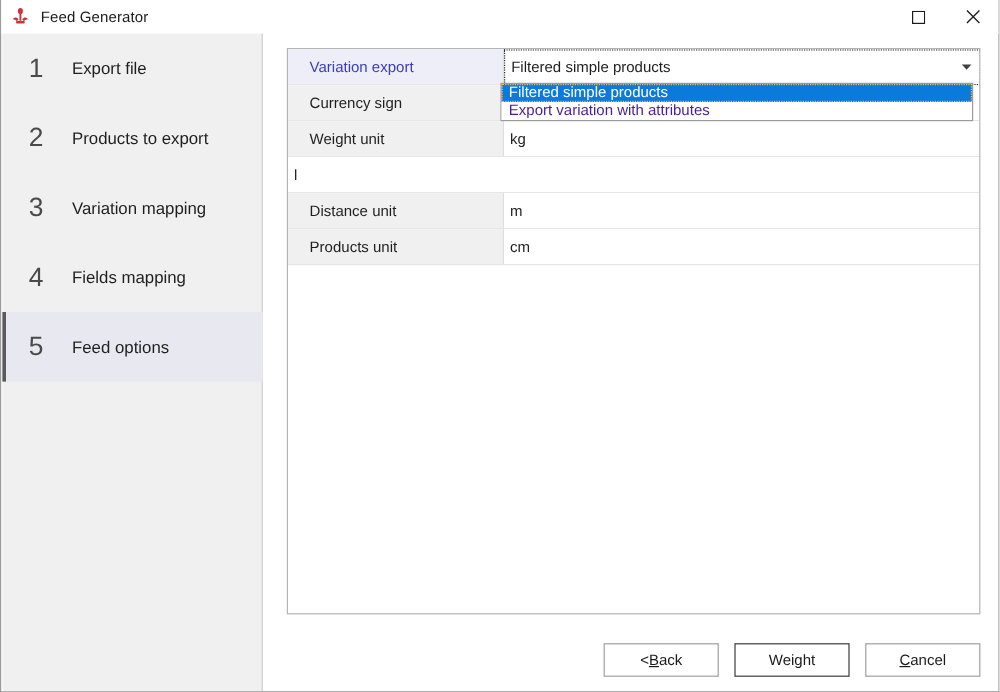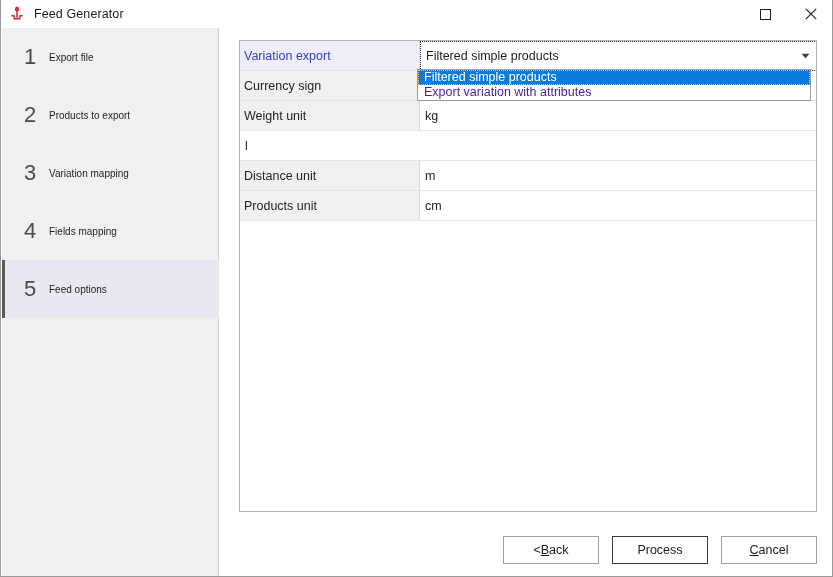--- a/index.html
+++ b/index.html
@@ -79,22 +79,22 @@
   .step .num {
     width: 32px;
     margin-left: 12px;
     text-align: center;
     font-size: 22px;
     color: #4a4a4a;
     font-weight: 400;
     line-height: 1;
   }
   .step .lbl {
-    margin-left: 3px;
-    font-size: 10px;
+    margin-left: 14px;
+    font-size: 14px;
     color: #1f1f1f;
     white-space: nowrap;
   }
   .step.selected {
     background: #e8e9f0;
   }
   .step.selected::before {
     content: "";
     position: absolute;
     left: 0; top: 0;
@@ -120,21 +120,21 @@
     align-items: stretch;
     border-bottom: 1px solid #e6e6e6;
   }
   .prop-label {
     width: 180px;
     flex: 0 0 180px;
     background: #f0f0f0;
     border-right: 1px solid #dedede;
     display: flex;
     align-items: center;
-    padding-left: 4px;
+    padding-left: 18px;
     font-size: 12.5px;
     color: #1f1f1f;
     white-space: nowrap;
   }
   .prop-row.active .prop-label {
     background: #edeef7;
     color: #3b3bbf;
   }
   .prop-value {
     flex: 1 1 auto;
@@ -338,21 +338,21 @@
     <div class="dd-item">Export variation with attributes</div>
   </div>
 
   <div id="footer">
     <div class="btn">
         <span>&lt; </span>
         <u>B</u>
         <span>ack</span>
       </div>
     <div class="btn default">
-        <span>Process</span>
+        <span>Weight</span>
       </div>
     <div class="btn">
         <u>C</u>
         <span>ancel</span>
       </div>
   </div>
 
 </div>
 
 </body></html>

